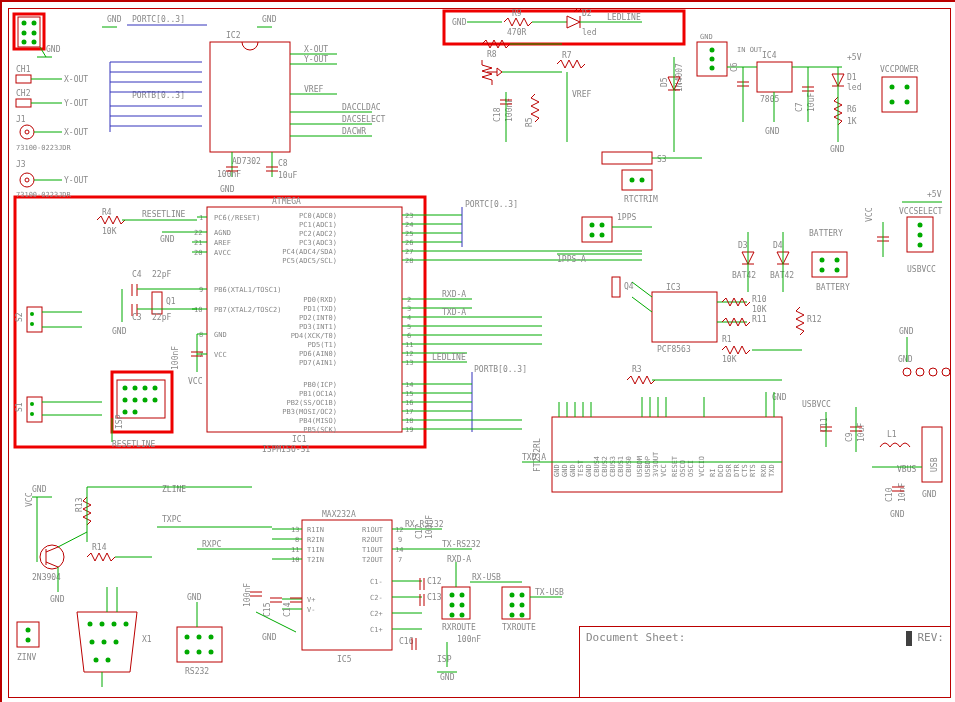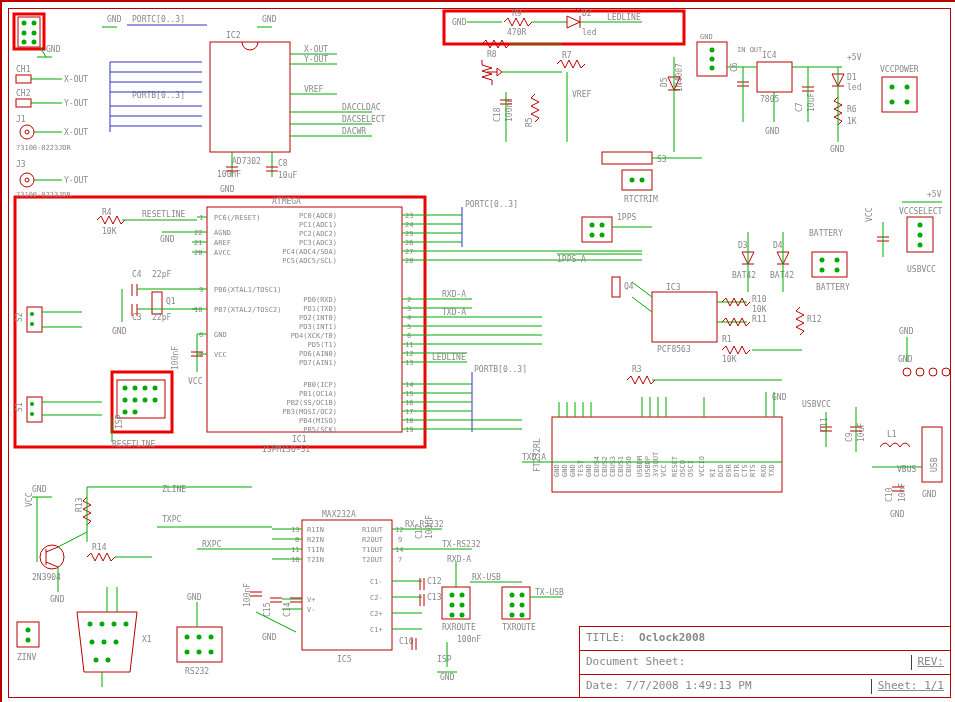--- a/index.html
+++ b/index.html
@@ -33,21 +33,21 @@
   right: 6px;
   width: 370px;
   height: 70px;
   border: 1px solid #b00;
   background: #fff;
   font-size: 11px;
   color: #888;
 }
 .tb .row { border-top: 1px solid #b00; padding: 4px 6px; height: 15px; display:flex; justify-content:space-between;}
 .tb .row:first-child { border-top:none; }
-.tb .cellR { border-left:1px solid #404040; padding-left:6px;text-decoration:underline;}
+.tb .cellR { border-left:6px solid #404040; padding-left:6px;}
 .wire-g { stroke:#0a0; stroke-width:1; fill:none; }
 .wire-b { stroke:#33b; stroke-width:1; fill:none; }
 .comp   { stroke:#b00; stroke-width:1; fill:none; }
 .pad    { fill:#0a0; }
 .label  { fill:#888; font: 8px monospace; }
 .label-sm { fill:#888; font: 7px monospace; }
 .red-hl { stroke:#e00; stroke-width:3; fill:none; }
 svg { position:absolute; top:0; left:0; }
 </style>
 </head>
@@ -713,25 +713,18 @@
   <line class="wire-g" x1="445" y1="640" x2="445" y2="665"></line>
   <text class="label" x="438" y="678">GND</text>
   <line class="wire-g" x1="435" y1="670" x2="455" y2="670"></line>
 
   <text class="label" x="455" y="640">100nF</text>
 
 </svg>
 
 <div class="tb">
   <div class="row">
-    <span><span>TITLE:</span>&nbsp;&nbsp;<b>Oclock2008</b></span>
-  </div>
-  <div class="row">
     <span>Document Sheet:</span>
     <span class="cellR"><span>REV:</span></span>
   </div>
-  <div class="row">
-    <span><span>Date:</span>&nbsp;<span>7/7/2008 1:49:13 PM</span></span>
-    <span class="cellR"><span>Sheet:</span>&nbsp;<span>1/1</span></span>
-  </div>
 </div>
 
 </div>
 
 </body></html>

